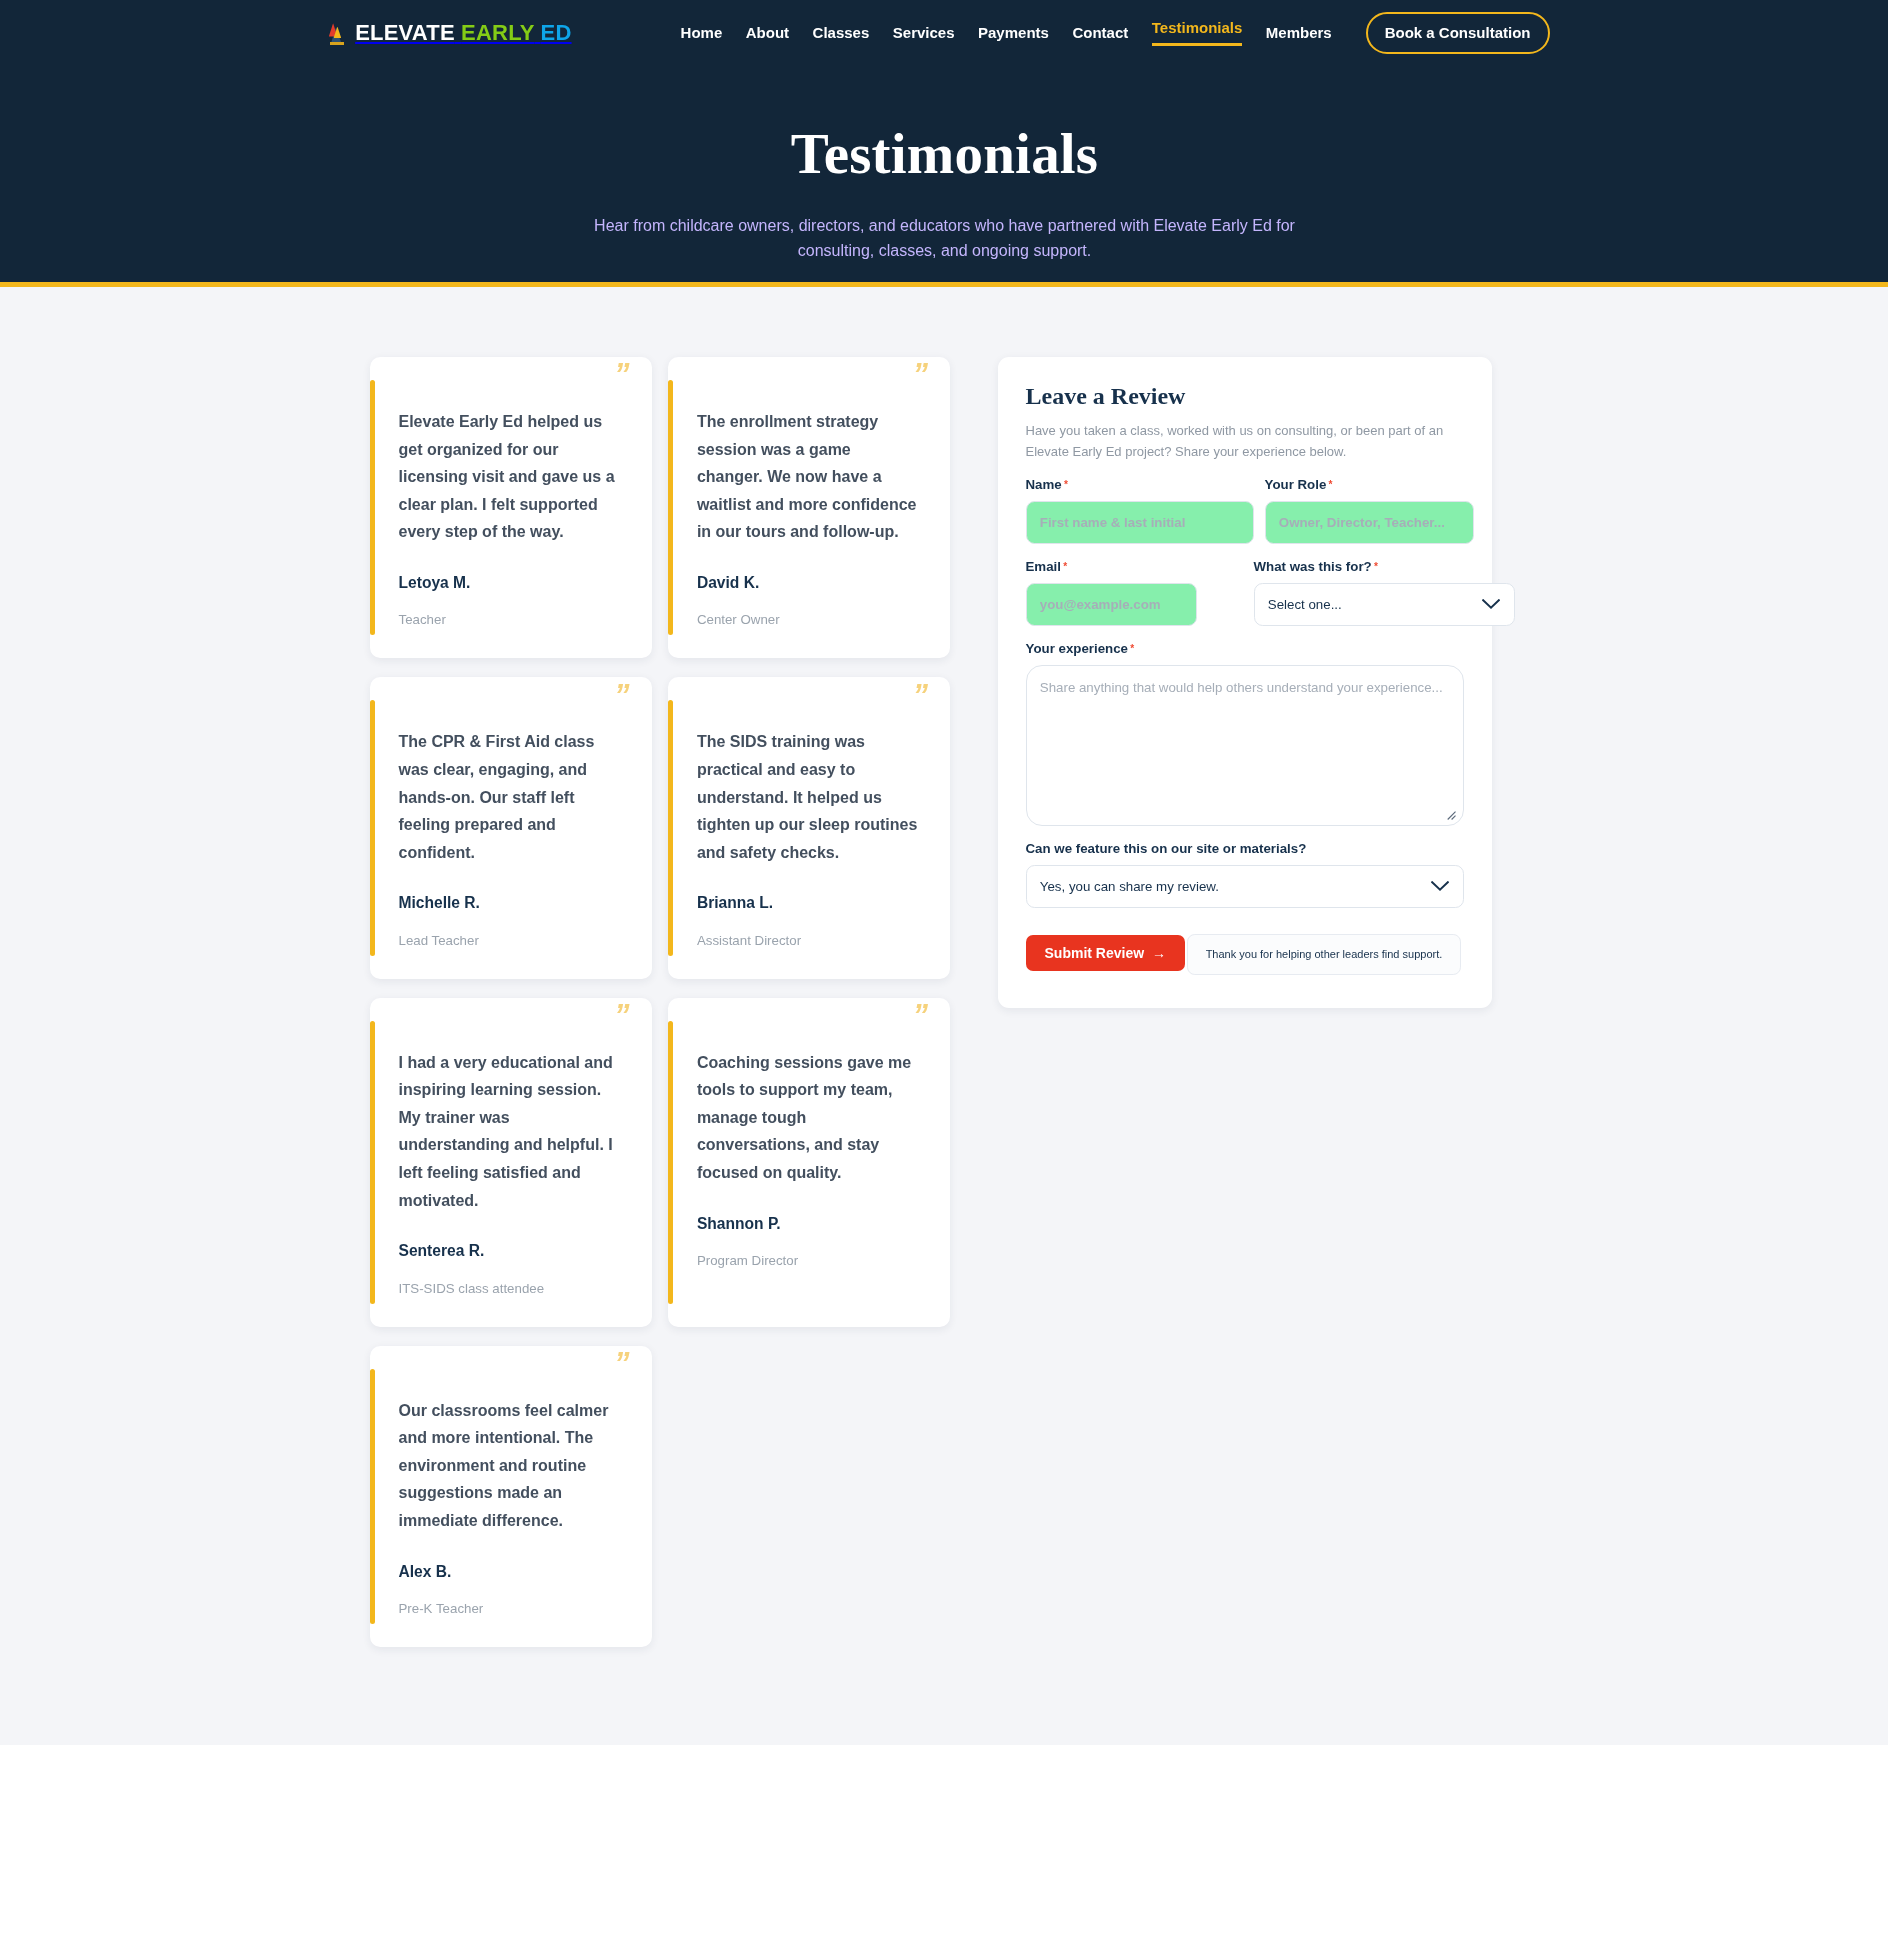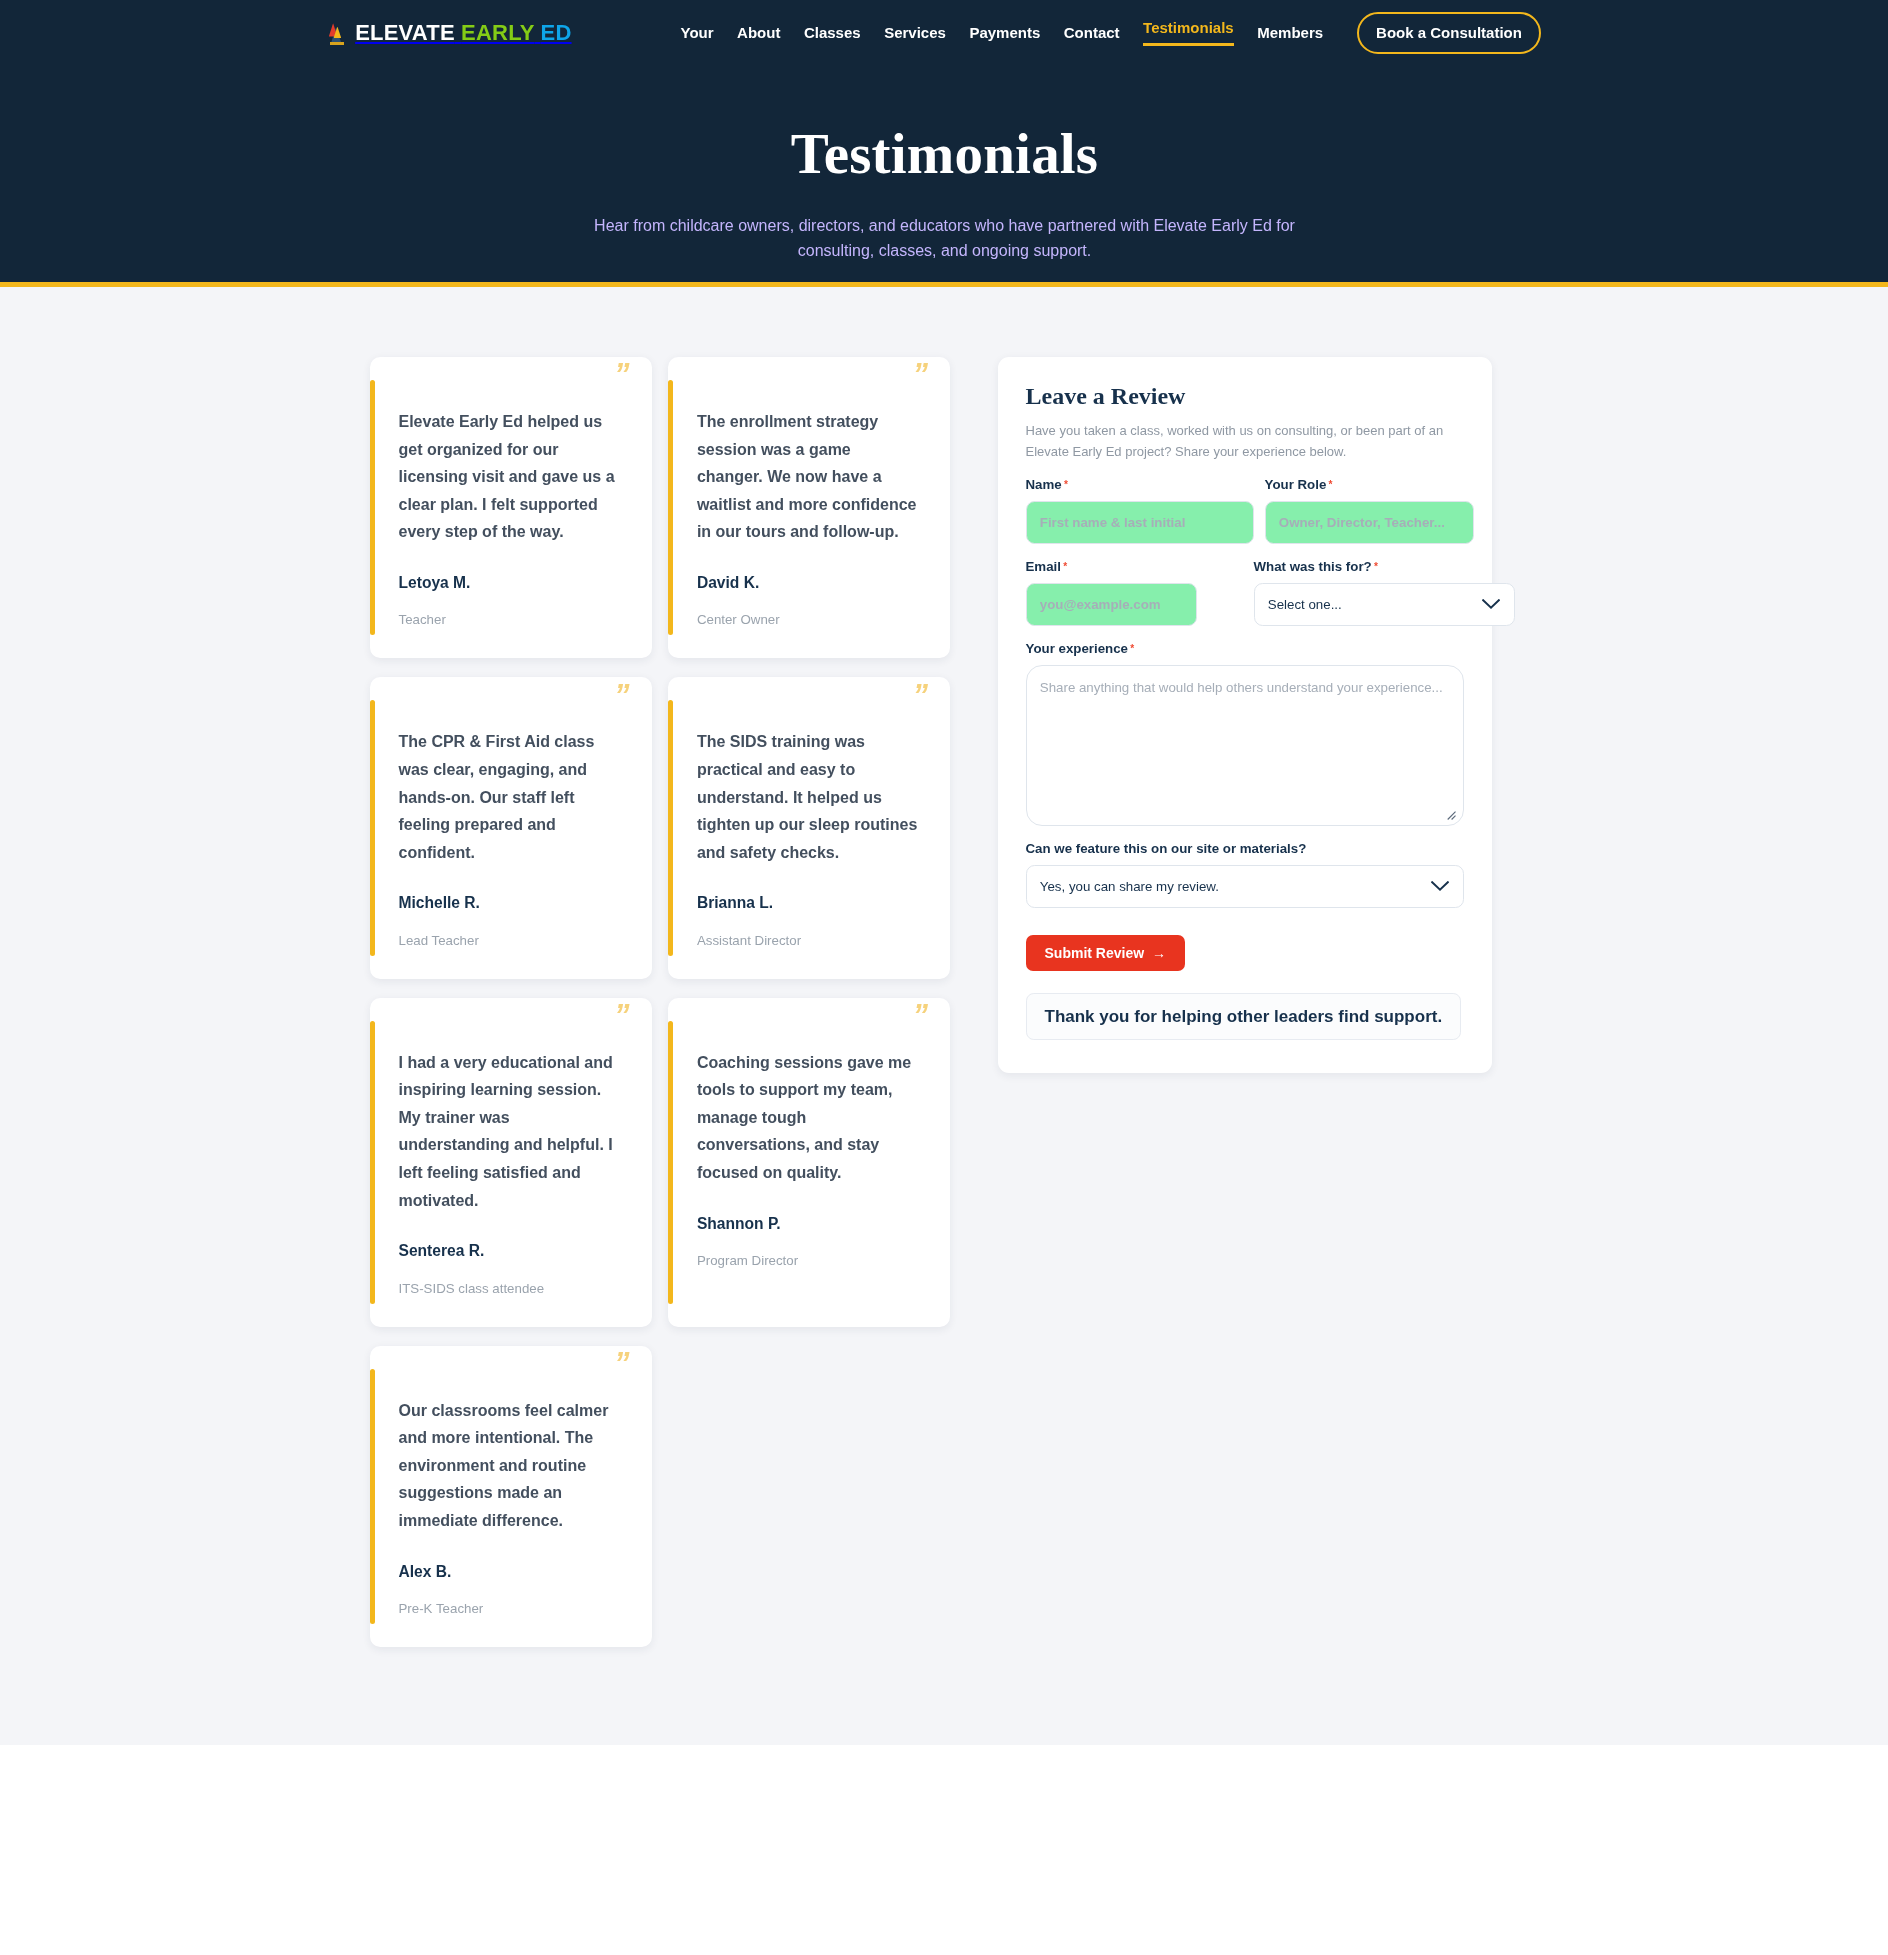--- a/index.html
+++ b/index.html
@@ -348,22 +348,22 @@
   }
 
   .fnote {
     margin-top: 22px;
     display: inline-block;
     border: 1.2px solid #e7ebf1;
     border-radius: 7.8px;
     background: #fbfcfd;
     padding: 14px 18px;
     color: #17314c;
-    font-size: 17px;
-    font-weight: 700;
+    font-size: 11px;
+    font-weight: 400;
     line-height: 1;
     white-space: nowrap;
   }
 
   .tail { width: 1889px; height: 964px; background: #ffffff; }
 </style>
 </head>
 <body>
 
 <header class="topbar">
@@ -375,21 +375,21 @@
       <span class="bm-base"></span>
     </span>
     <span class="brand-text">
       <span class="bt-1">ELEVATE</span>
       <span class="bt-2">EARLY</span>
       <span class="bt-3">ED</span>
     </span>
   </a>
 
   <nav class="nav">
-    <a class="nav-item" href="#">Your</a>
+    <a class="nav-item" href="#">Home</a>
     <a class="nav-item" href="#">About</a>
     <a class="nav-item" href="#">Classes</a>
     <a class="nav-item" href="#">Services</a>
     <a class="nav-item" href="#">Payments</a>
     <a class="nav-item" href="#">Contact</a>
     <a class="nav-item active" href="#">Testimonials</a>
     <a class="nav-item" href="#">Members</a>
   </nav>
 
   <button class="cta-pill">Book a Consultation</button>

